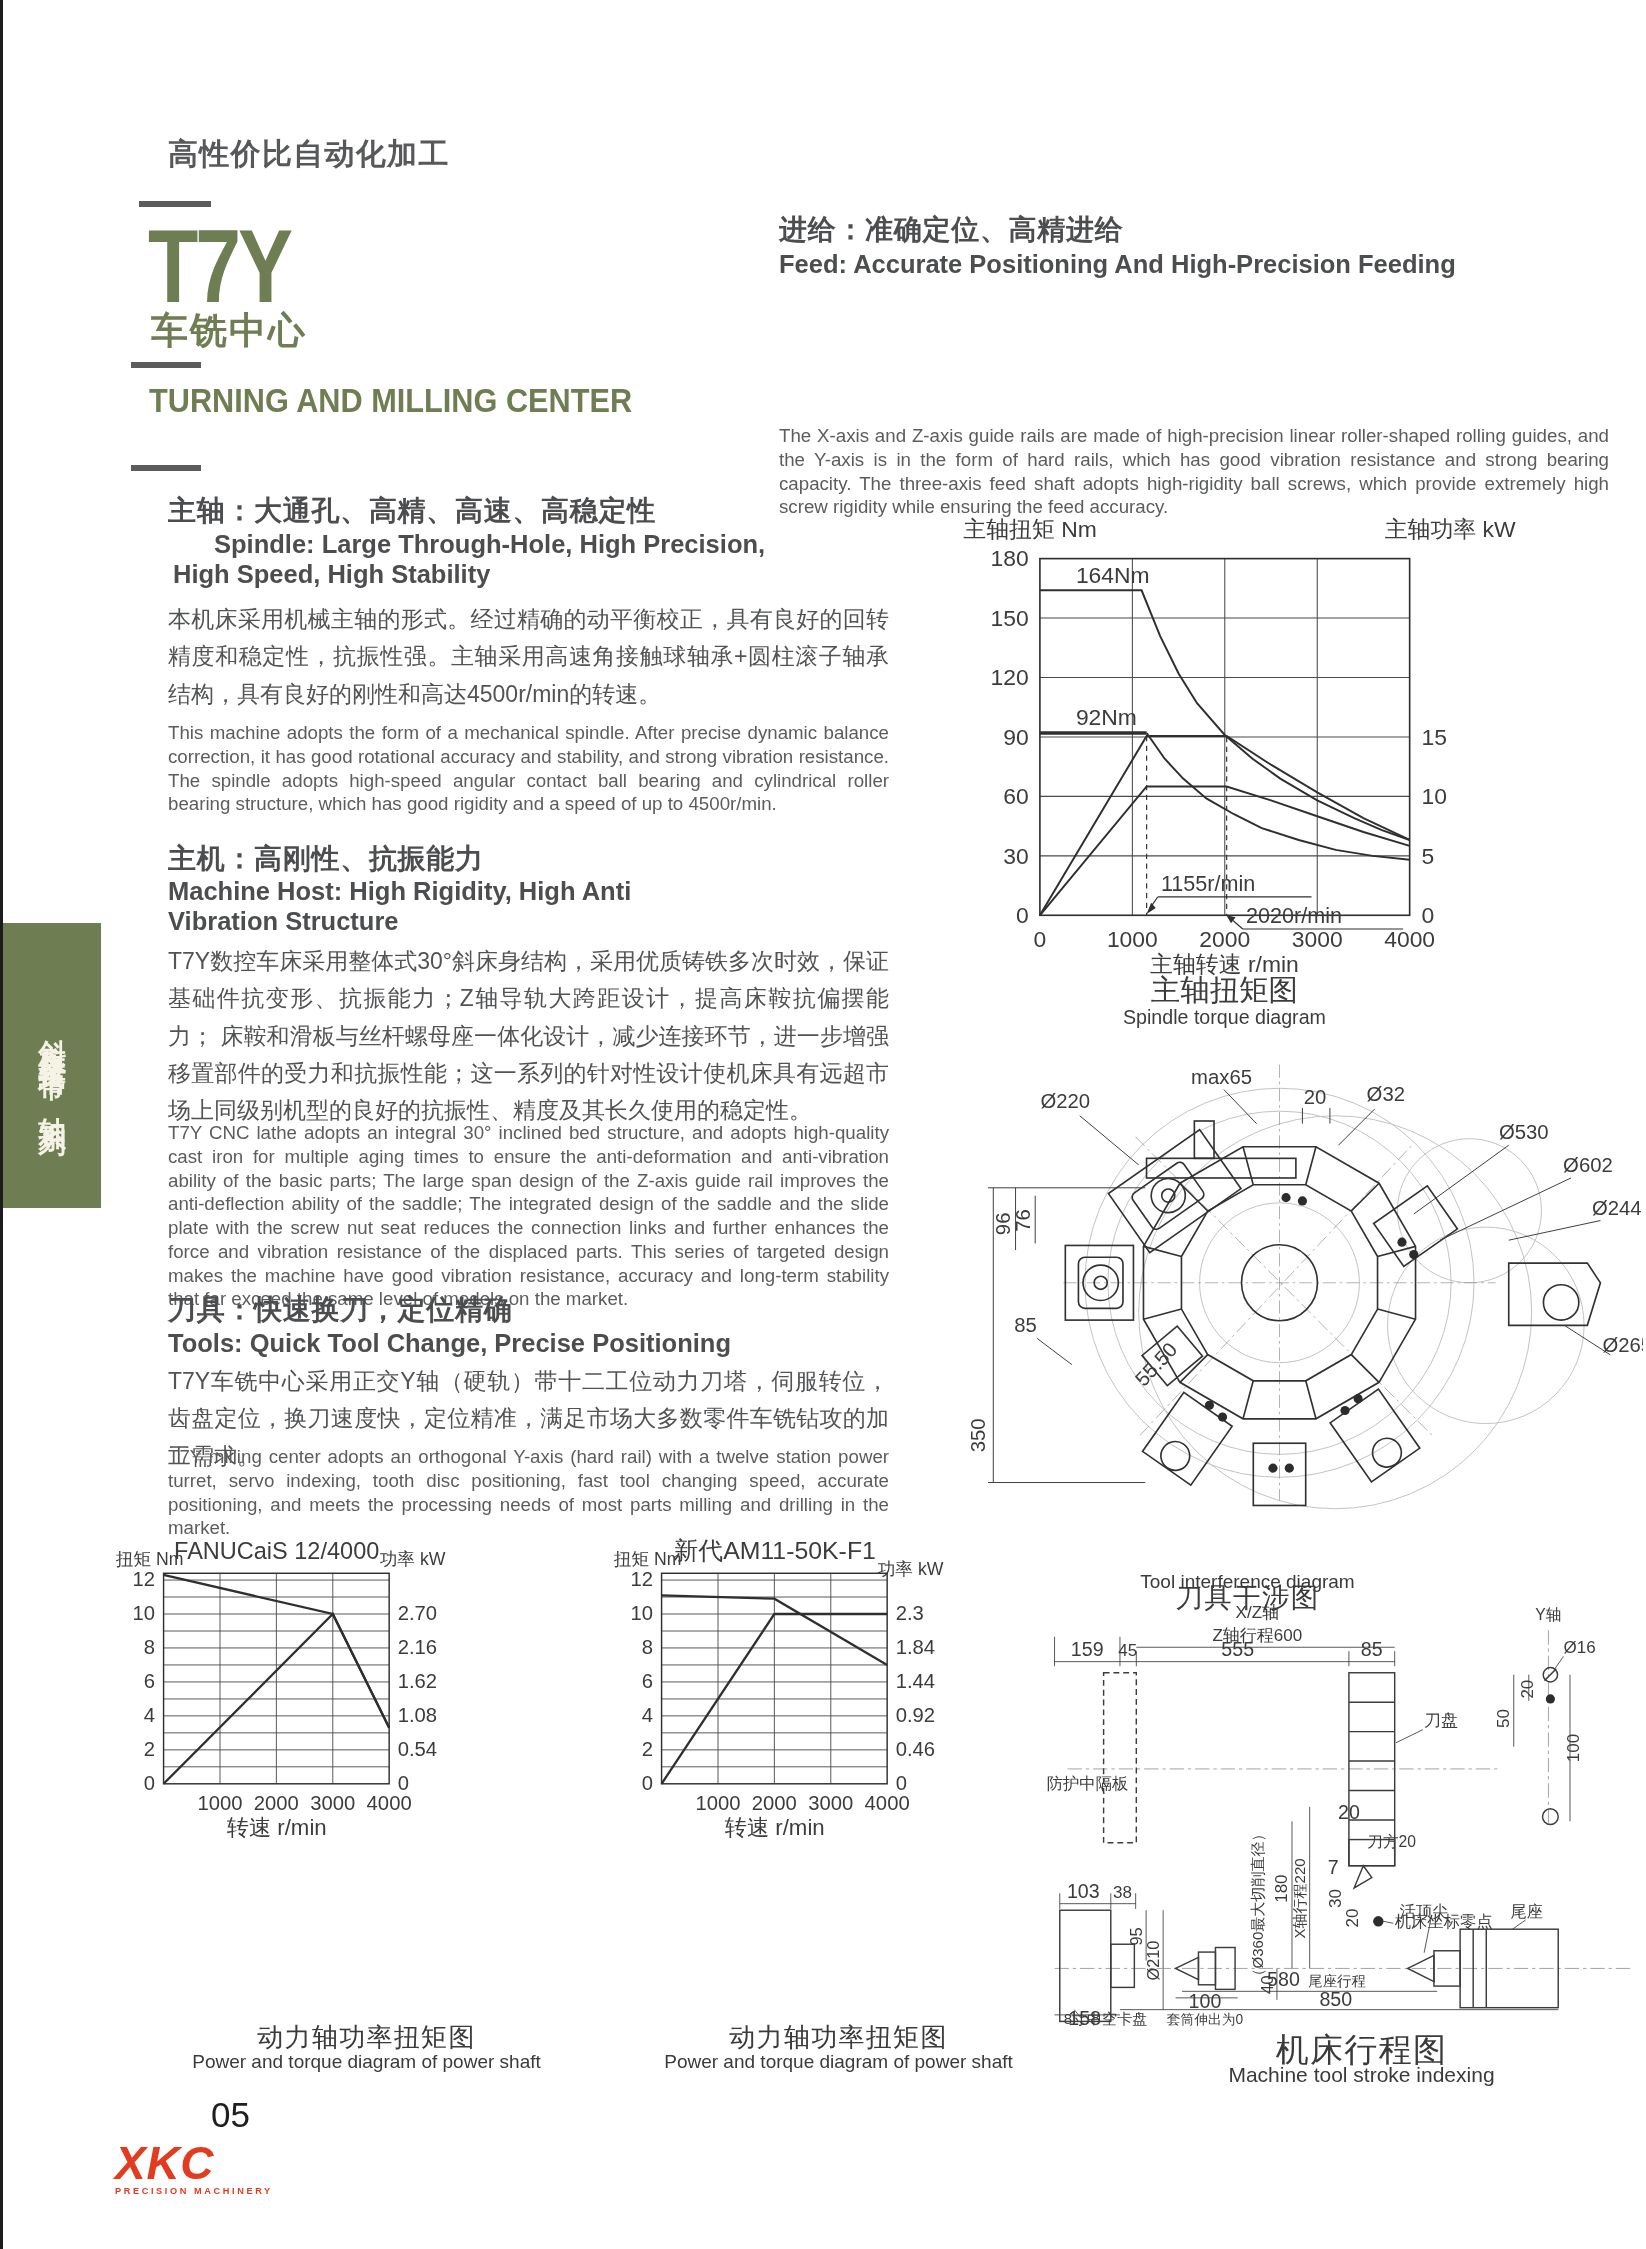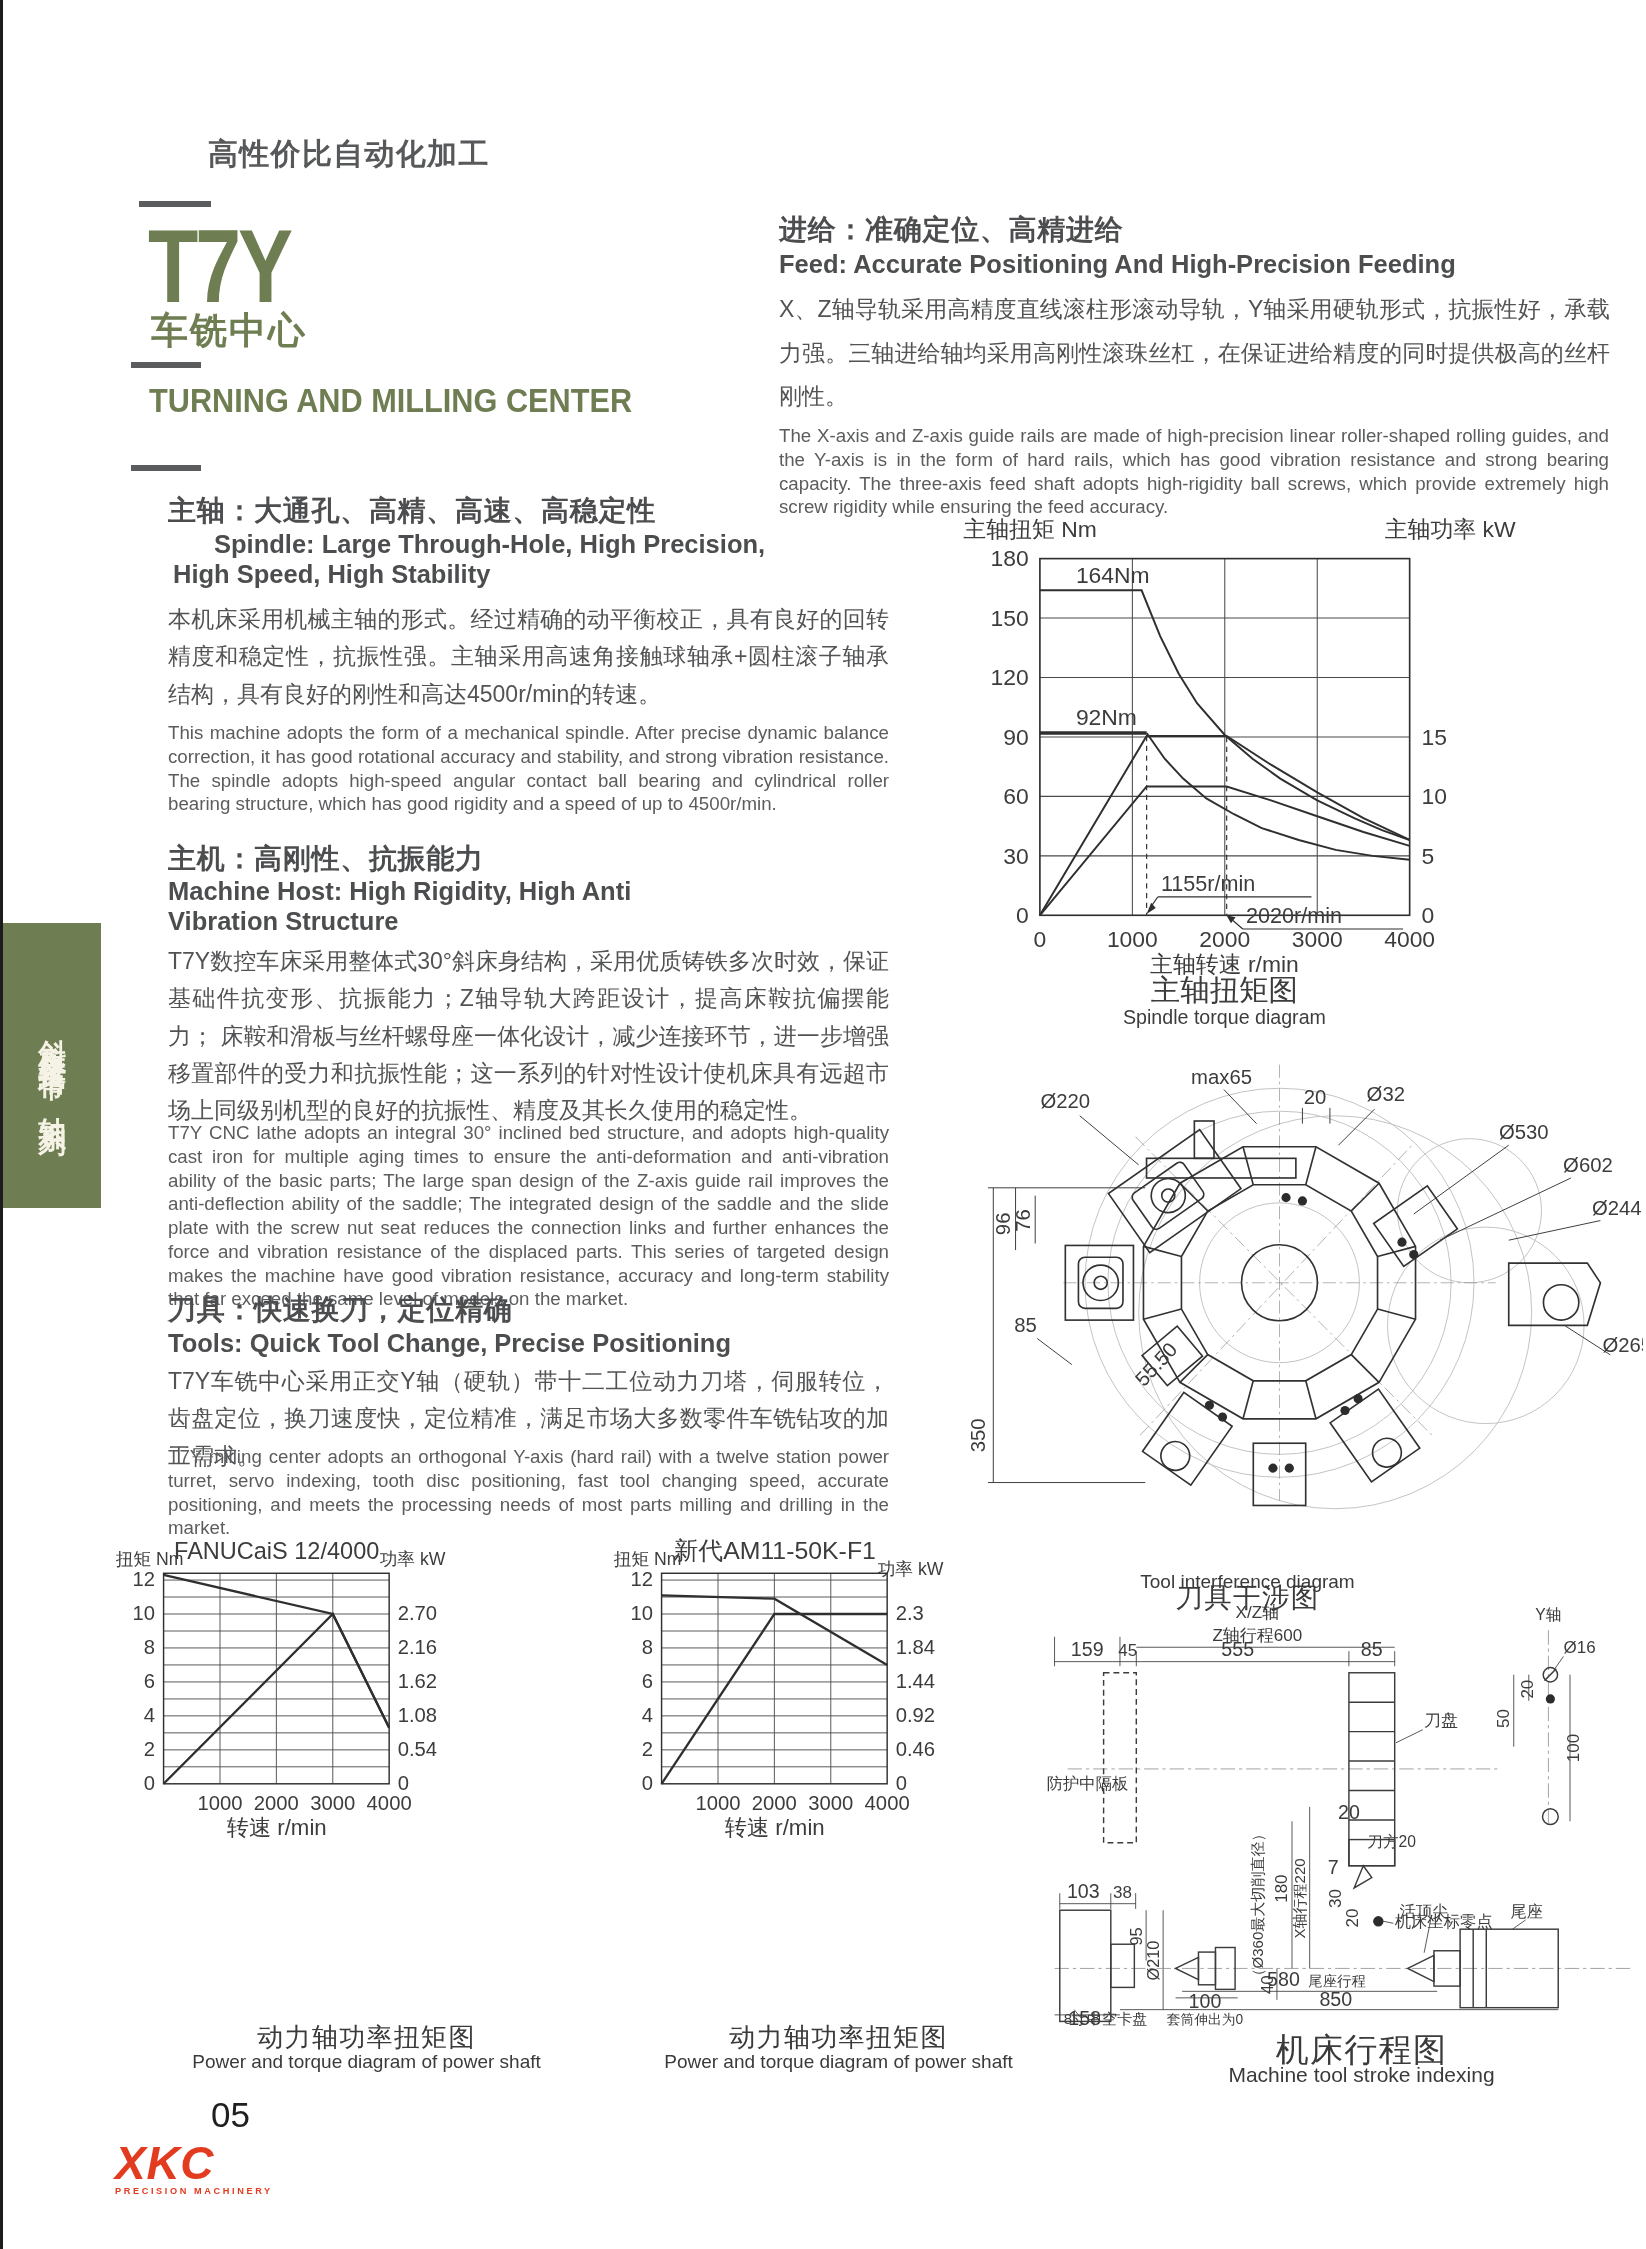--- a/index.html
+++ b/index.html
@@ -1,20 +1,20 @@
 <!DOCTYPE html>
 <html style="font-size:10.5px"><head>
 <meta charset="utf-8">
 <style>
   html,body{margin:0;padding:0;background:#e8e8e8;}
   .page{position:relative;width:1646px;height:2250px;background:#ffffff;overflow:hidden;
         font-family:"Liberation Sans","DejaVu Sans",sans-serif;color:#58595b;}
   .abs{position:absolute;}
   .edge{left:0;top:0;width:3.3px;height:2250px;background:#1c1c1c;}
-  .eyebrow{left:168px;top:134px;font-size:30px;font-weight:bold;color:#57585a;letter-spacing:1.3px;margin-left:40px;}
+  .eyebrow{left:168px;top:134px;font-size:30px;font-weight:bold;color:#57585a;letter-spacing:1.3px;}
   .rule{height:5.9px;background:#5b5c5e;}
   .model{left:148px;top:208px;font-size:103px;font-weight:bold;color:#6f7e52;
          transform:scaleX(.80);transform-origin:left top;letter-spacing:-3.9px;}
   .model-sub{left:151px;top:306px;font-size:37px;font-weight:bold;color:#6f7e52;letter-spacing:2px;}
   .model-en{left:149px;top:382px;font-size:33px;font-weight:bold;color:#6f7e52;letter-spacing:0px;
             transform:scaleX(.93);transform-origin:left top;white-space:nowrap;}
   .banner{left:3.3px;top:923px;width:98px;height:285px;background:#6e7e52;display:flex;
           align-items:center;justify-content:center;}
   .banner span{writing-mode:vertical-rl;text-orientation:upright;color:#f5f2e6;font-size:27.5px;
           letter-spacing:6.5px;font-weight:bold;}
@@ -44,21 +44,20 @@
   <div class="abs rule" style="left:131px;top:362px;width:70px;"></div>
   <div class="abs model-en">TURNING AND MILLING CENTER</div>
   <div class="abs rule" style="left:131px;top:465px;width:70px;"></div>
 
   <div class="abs banner">
     <span>斜床身转塔带Y轴系列</span>
   </div>
 
   <div class="abs h-cn" style="left:779px;top:211px;">进给：准确定位、高精进给</div>
   <div class="abs h-en" style="left:779px;top:250px;width:838px;">Feed: Accurate Positioning And High-Precision Feeding</div>
-  <div class="abs body-cn" style="left:779px;top:288px;width:831px;line-height:1.9;">X、Z轴导轨采用高精度直线滚柱形滚动导轨，Y轴采用硬轨形式，抗振性好，承载力强。三轴进给轴均采用高刚性滚珠丝杠，在保证进给精度的同时提供极高的丝杆刚性。</div>
   <div class="abs body-en" style="left:779px;top:424px;width:830px;">The X-axis and Z-axis guide rails are made of high-precision linear roller-shaped rolling guides, and the Y-axis is in the form of hard rails, which has good vibration resistance and strong bearing capacity. The three-axis feed shaft adopts high-rigidity ball screws, which provide extremely high screw rigidity while ensuring the feed accuracy.</div>
 
   <div class="abs h-cn" style="left:168px;top:492px;">主轴：大通孔、高精、高速、高稳定性</div>
   <div class="abs h-en" style="left:168px;top:530px;margin-left:46px;">Spindle: Large Through-Hole, High Precision,</div>
   <div class="abs h-en" style="left:173px;top:560px;">High Speed, High Stability</div>
   <div class="abs body-cn" style="left:168px;top:601px;width:721px;">本机床采用机械主轴的形式。经过精确的动平衡校正，具有良好的回转精度和稳定性，抗振性强。主轴采用高速角接触球轴承+圆柱滚子轴承结构，具有良好的刚性和高达4500r/min的转速。</div>
   <div class="abs body-en" style="left:168px;top:721px;width:721px;">This machine adopts the form of a mechanical spindle. After precise dynamic balance correction, it has good rotational accuracy and stability, and strong vibration resistance. The spindle adopts high-speed angular contact ball bearing and cylindrical roller bearing structure, which has good rigidity and a speed of up to 4500r/min.</div>
 
   <div class="abs h-cn" style="left:168px;top:840px;">主机：高刚性、抗振能力</div>
   <div class="abs h-en" style="left:168px;top:877px;">Machine Host: High Rigidity, High Anti</div>

